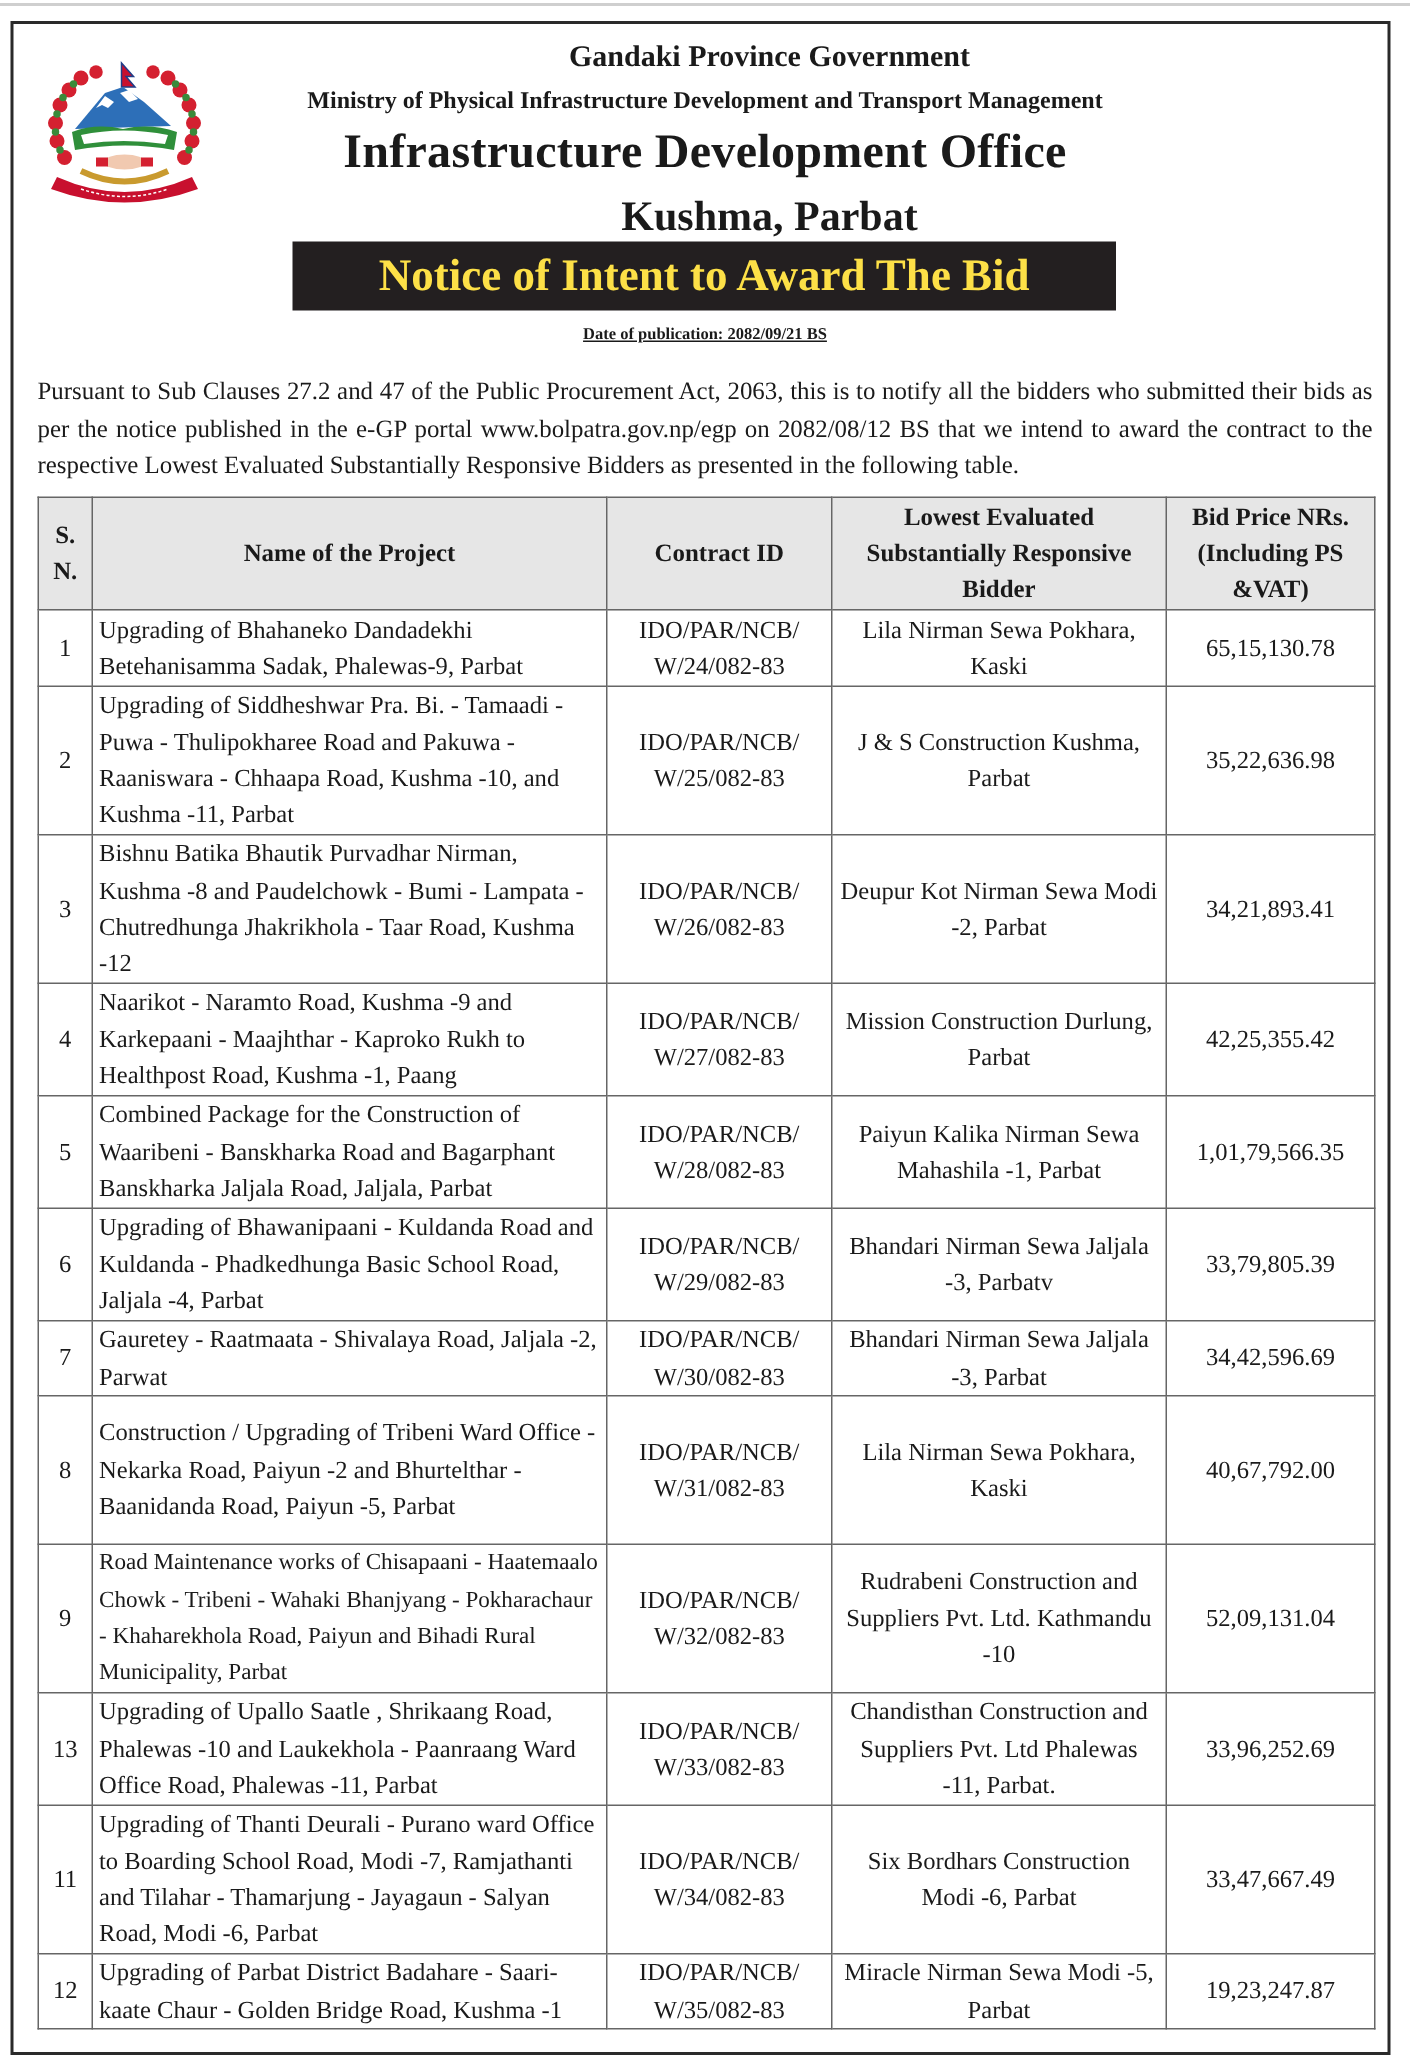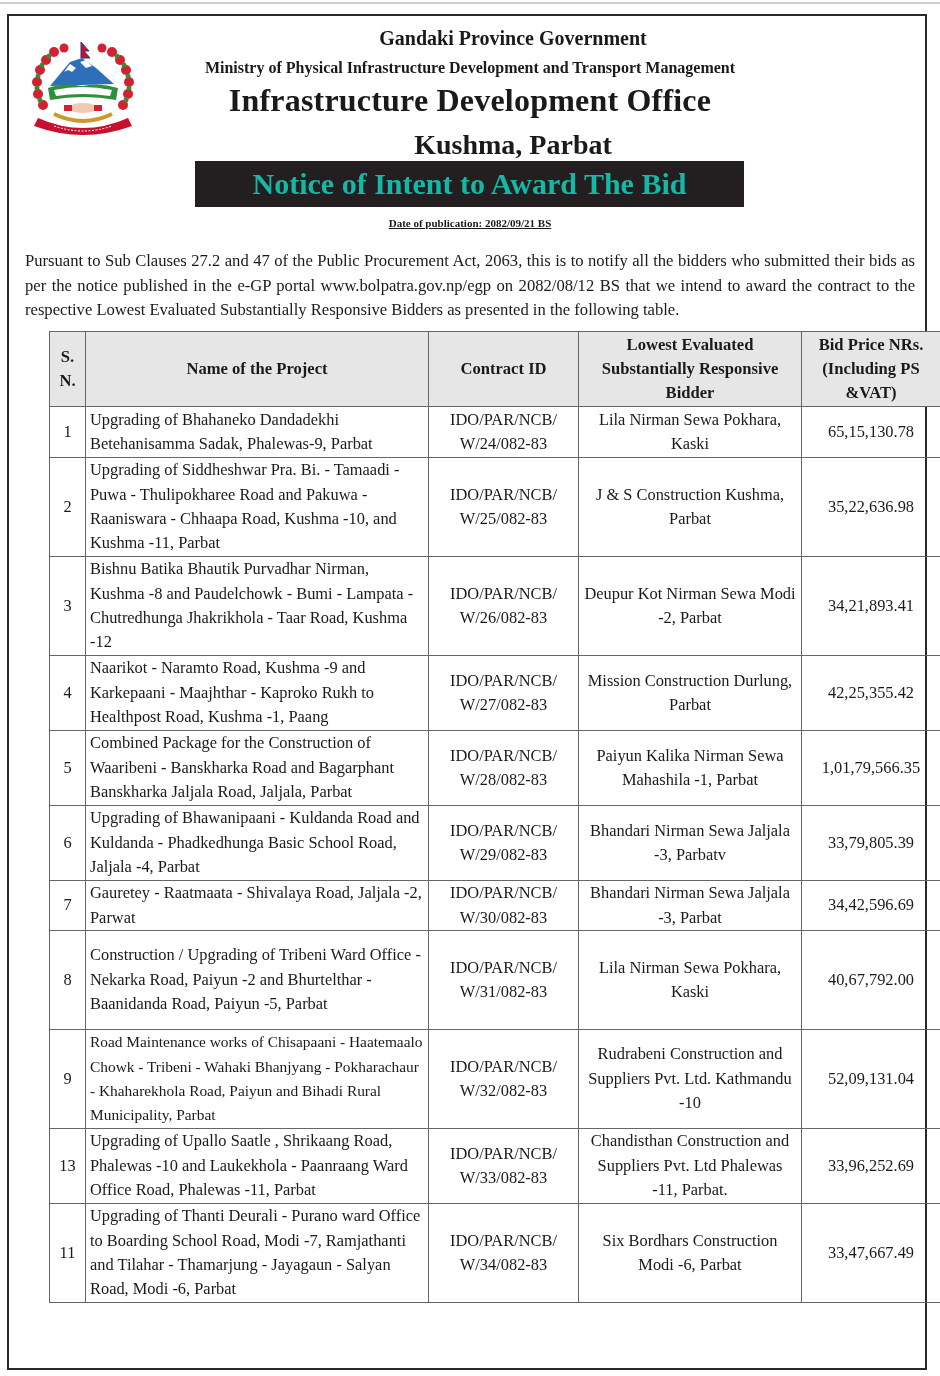--- a/index.html
+++ b/index.html
@@ -8,27 +8,27 @@
   .topline { position: absolute; left: 0; top: 2px; width: 940px; height: 2px; background: #cfcfcf; }
   .frame { position: absolute; left: 7px; top: 14px; width: 920px; height: 1356px;
            border: 2px solid #2a2a2a; box-sizing: border-box; }
   .emblem { position: absolute; left: 24px; top: 38px; width: 118px; height: 100px; }
   .hdr { position: absolute; left: 0; width: 940px; text-align: center; font-weight: bold; }
   .h1 { top: 27px; font-size: 20px; padding-left: 43px; }
   .h2 { top: 59px; font-size: 16px; }
   .h3 { top: 82px; font-size: 32px; letter-spacing: 0.2px; }
   .h4 { top: 129px; font-size: 28px; padding-left: 43px; }
   .banner { position: absolute; left: 195px; top: 161px; width: 549px; height: 46px;
-            background: #231f20; color: #14b8a6; font-weight: bold; font-size: 30px;
+            background: #231f20; color: #fde047; font-weight: bold; font-size: 30px;
             display: flex; align-items: center; justify-content: center; }
   .pubdate { top: 217px; font-size: 11px; text-decoration: underline; }
   .intro { position: absolute; left: 25px; top: 249px; width: 890px; font-size: 16.6px;
            line-height: 24.6px; text-align: justify; text-align-last: left; }
   table.bids { position: absolute; left: 25px; top: 331px; width: 891px;
-               border-collapse: collapse; font-size: 16.4px; table-layout: fixed; margin-left: 24px; }
+               border-collapse: collapse; font-size: 16.4px; table-layout: fixed; }
   table.bids th, table.bids td { border: 1.4px solid #666; padding: 0 4px; vertical-align: middle; }
   table.bids th { background: #e6e6e6; font-weight: bold; line-height: 24px; padding: 1px 4px; font-size: 16.6px; }
   table.bids td { line-height: 24.4px; }
   td.sn { text-align: center; }
   td.proj { text-align: left; }
   td.cid, td.bidder { text-align: center; }
   td.price { text-align: center; }
 </style>
 </head>
 <body>
@@ -190,14 +190,21 @@
       <td class="bidder">Chandisthan Construction and Suppliers Pvt. Ltd Phalewas -11, Parbat.</td>
       <td class="price">33,96,252.69</td>
     </tr>
     <tr style="height:99px">
       <td class="sn">11</td>
       <td class="proj">Upgrading of Thanti Deurali - Purano ward Office to Boarding School Road, Modi -7, Ramjathanti and Tilahar - Thamarjung - Jayagaun - Salyan Road, Modi -6, Parbat</td>
       <td class="cid">IDO/PAR/NCB/ W/34/082-83</td>
       <td class="bidder">Six Bordhars Construction Modi -6, Parbat</td>
       <td class="price">33,47,667.49</td>
     </tr>
+    <tr style="height:50px">
+      <td class="sn">12</td>
+      <td class="proj">Upgrading of Parbat District Badahare - Saari-kaate Chaur - Golden Bridge Road, Kushma -1</td>
+      <td class="cid">IDO/PAR/NCB/ W/35/082-83</td>
+      <td class="bidder">Miracle Nirman Sewa Modi -5, Parbat</td>
+      <td class="price">19,23,247.87</td>
+    </tr>
   </tbody>
 </table>
 
 </body></html>

